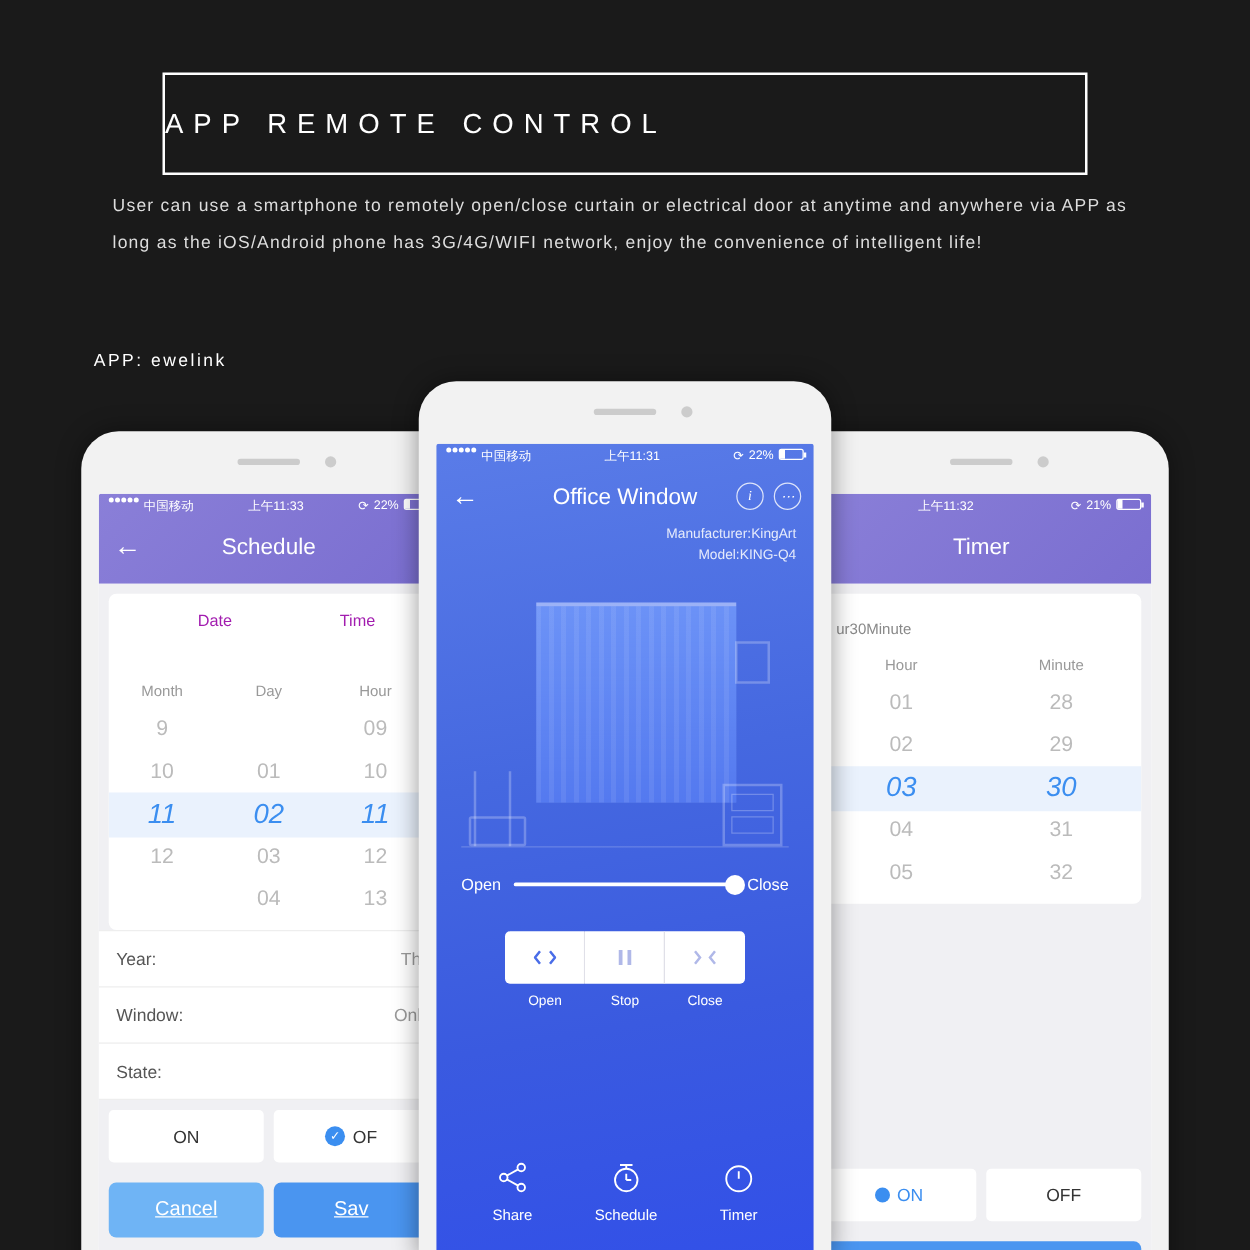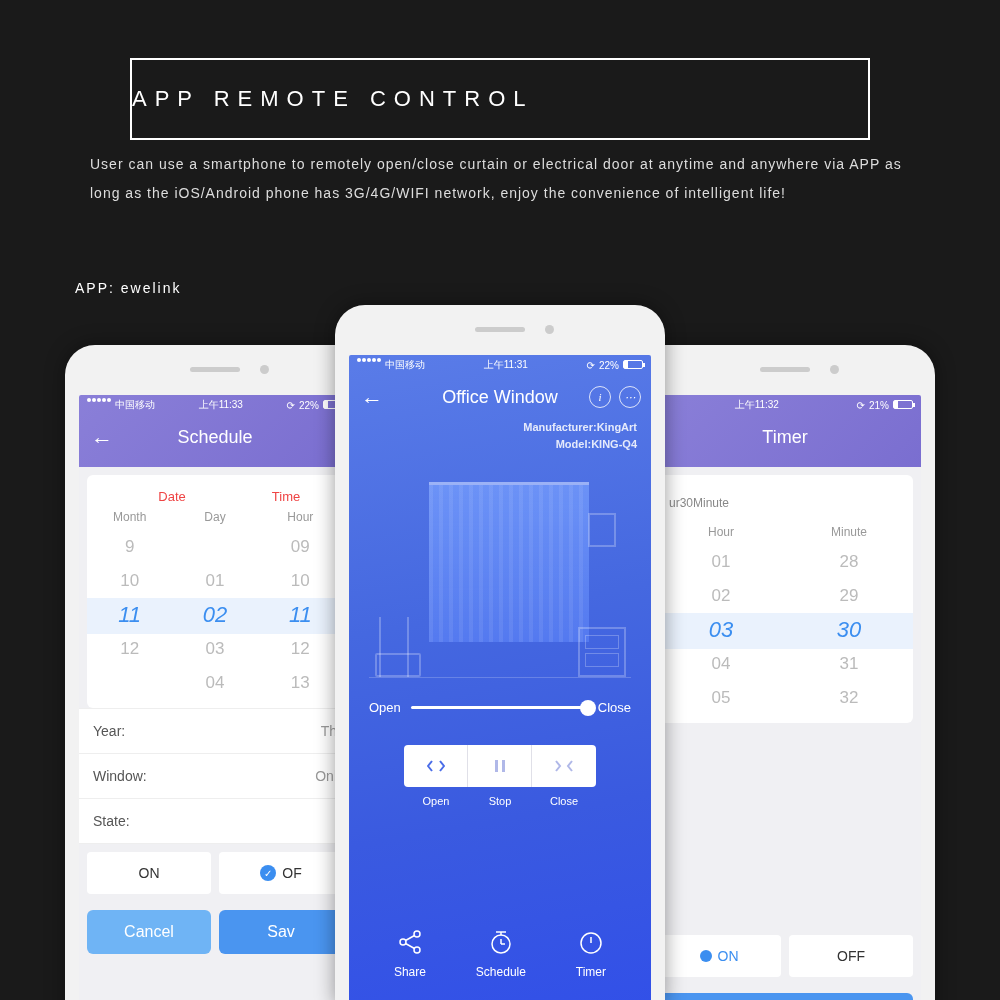--- a/index.html
+++ b/index.html
@@ -169,31 +169,32 @@
     flex-direction: column;
   }
   .card {
     background: #fff;
     margin: 8px 8px 0 8px;
     border-radius: 6px;
     padding: 8px 0;
   }
   .col-headers {
     display: flex;
-    color: #ef4444;
+    color: #a21caf;
     font-size: 13px;
     padding: 6px 0 6px 0;
     margin-left: 28px;
   }
   .col-headers > div { flex: 1; text-align: center; }
   .sub-headers {
     display: flex;
     color: #999;
     font-size: 12px;
     padding: 0 0 6px 0;
+    margin-top: 36px;
   }
   .sub-headers > div { flex: 1; text-align: center; }
   .picker-rows {
     height: 170px;
     overflow: hidden;
     position: relative;
   }
   .picker-highlight {
     position: absolute;
     top: 68px;
@@ -267,39 +268,39 @@
   }
   .footer-btn {
     flex: 1;
     height: 44px;
     border-radius: 6px;
     display: flex;
     align-items: center;
     justify-content: center;
     font-size: 16px;
     font-weight: 500;
+    text-decoration: underline;
   }
   .footer-btn.cancel { background: #6fb4f5; color: #fff; }
   .footer-btn.save { background: #4a95f0; color: #fff; }
 
   
   .center-screen {
     background: linear-gradient(170deg, #5a7ce8 0%, #4568e0 40%, #3a5ae0 70%, #3250e8 100%);
     color: #fff;
     height: 100%;
     display: flex;
     flex-direction: column;
   }
   .meta {
     text-align: right;
     padding: 0 14px 6px 0;
     font-size: 11px;
     color: rgba(255,255,255,0.85);
     line-height: 1.5;
-    font-weight: bold;
   }
   .room-illust {
     height: 210px;
     margin: 10px 20px 0 20px;
     position: relative;
     border-bottom: 1px solid rgba(255,255,255,0.2);
   }
   .curtain {
     position: absolute;
     top: 14px;

